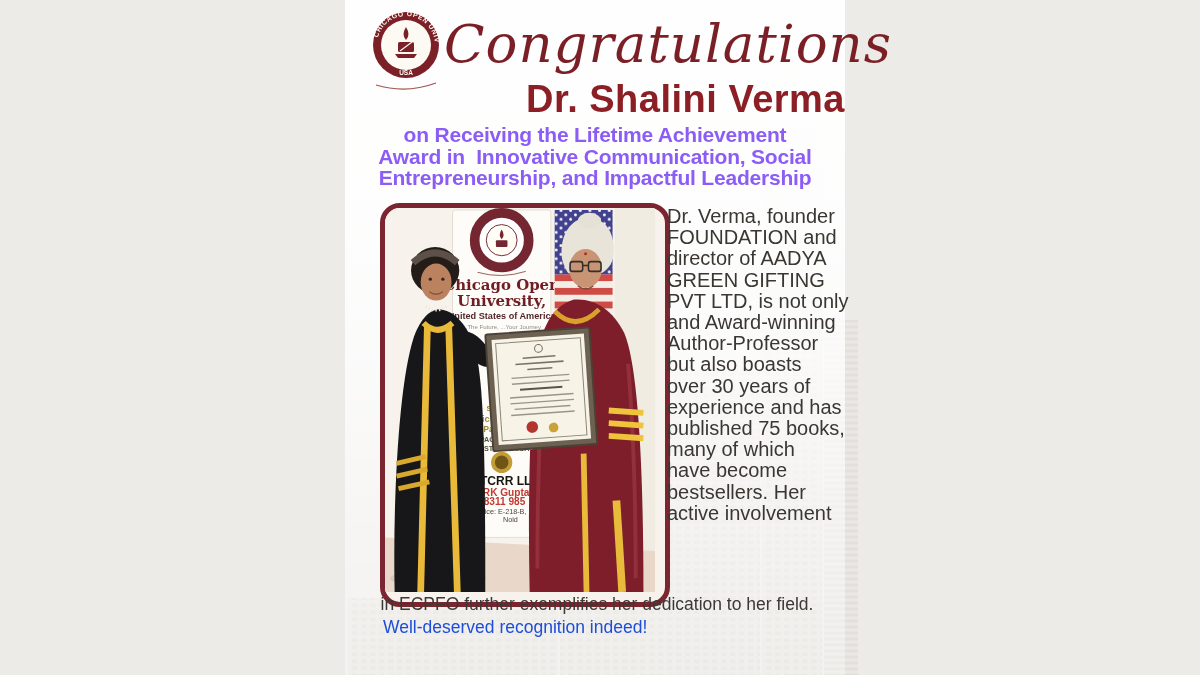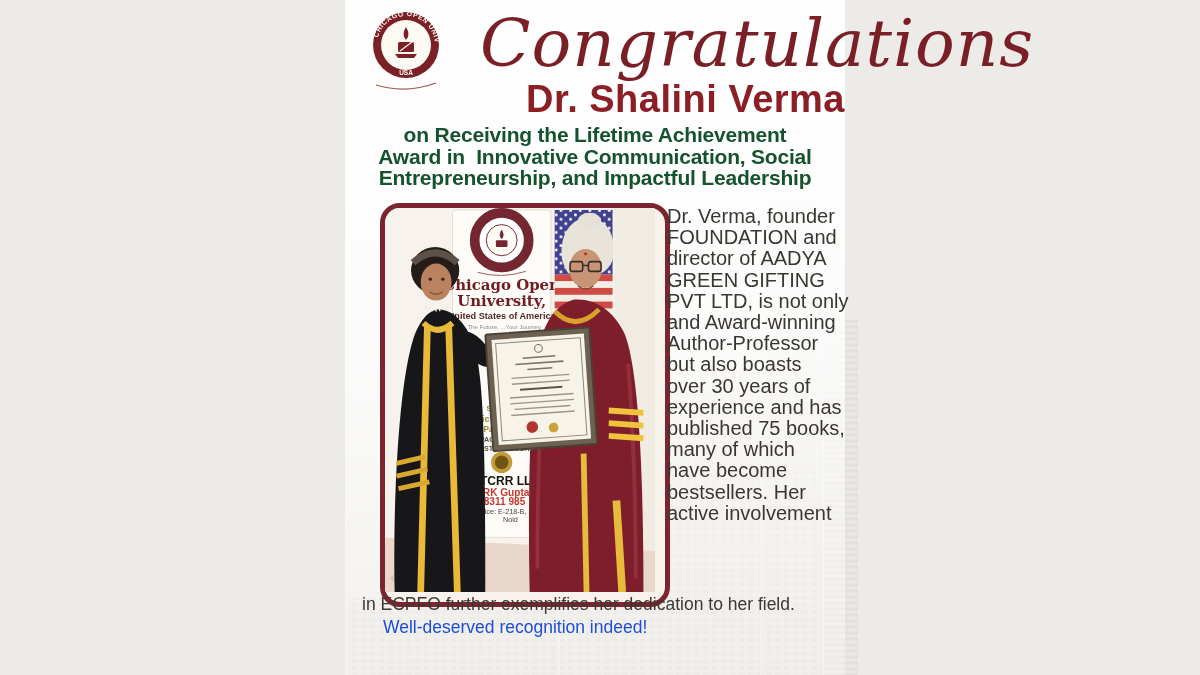--- a/index.html
+++ b/index.html
@@ -13,48 +13,48 @@
     position:absolute;left:345px;top:0;width:500px;height:675px;
     background:linear-gradient(180deg,
       rgba(255,255,255,0.97) 0%,
       rgba(255,255,255,0.94) 28%,
       rgba(255,255,255,0.80) 52%,
       rgba(255,255,255,0.52) 78%,
       rgba(255,255,255,0.34) 100%);
   }
   .abs{position:absolute;}
   .congrats{
-    left:480px;top:2px;width:380px;height:84px;line-height:84px;
+    left:444px;top:2px;width:380px;height:84px;line-height:84px;
     font-family:"DejaVu Serif",serif;font-style:italic;
-    font-size:66px;color:#7b1f27;letter-spacing:1px;white-space:nowrap;
+    font-size:53px;color:#7b1f27;letter-spacing:1px;white-space:nowrap;
   }
   .recipient{
     left:345px;top:78px;width:500px;text-align:right;
     font-size:38px;font-weight:bold;color:#8c1f25;letter-spacing:.5px;
     white-space:nowrap;
   }
   .subtitle{
     left:345px;top:124px;width:500px;text-align:center;
-    font-size:21px;font-weight:bold;color:#14532d;
+    font-size:21px;font-weight:bold;color:#8b5cf6;
     line-height:21.5px;letter-spacing:-0.2px;
   }
   .subtitle div{white-space:pre-wrap;}
   .photo-frame{
     left:380px;top:203px;width:280px;height:394px;
     border:5px solid #7b2530;border-radius:20px;overflow:hidden;
     background:#f7f3ec;box-sizing:content-box;
   }
   .photo-frame svg{display:block;}
   .right-col{
     left:667px;top:206px;width:190px;
     font-size:20px;line-height:21.2px;color:#3a3733;font-weight:500;
   }
   .bottom-line1{
     left:362px;top:594px;width:470px;
-    font-size:17.5px;color:#3b3835;font-weight:500;white-space:nowrap;
+    font-size:17.5px;color:#3b3835;font-weight:500;white-space:nowrap;text-align:center;
   }
   .bottom-line2{
     left:383px;top:617px;width:400px;
     font-size:17.5px;color:#1d4ed8;font-weight:500;white-space:nowrap;
   }
   svg text{font-family:"Liberation Sans",sans-serif;}
   .serif-t{font-family:"DejaVu Serif",serif;}
 </style>
 </head>
 <body>

